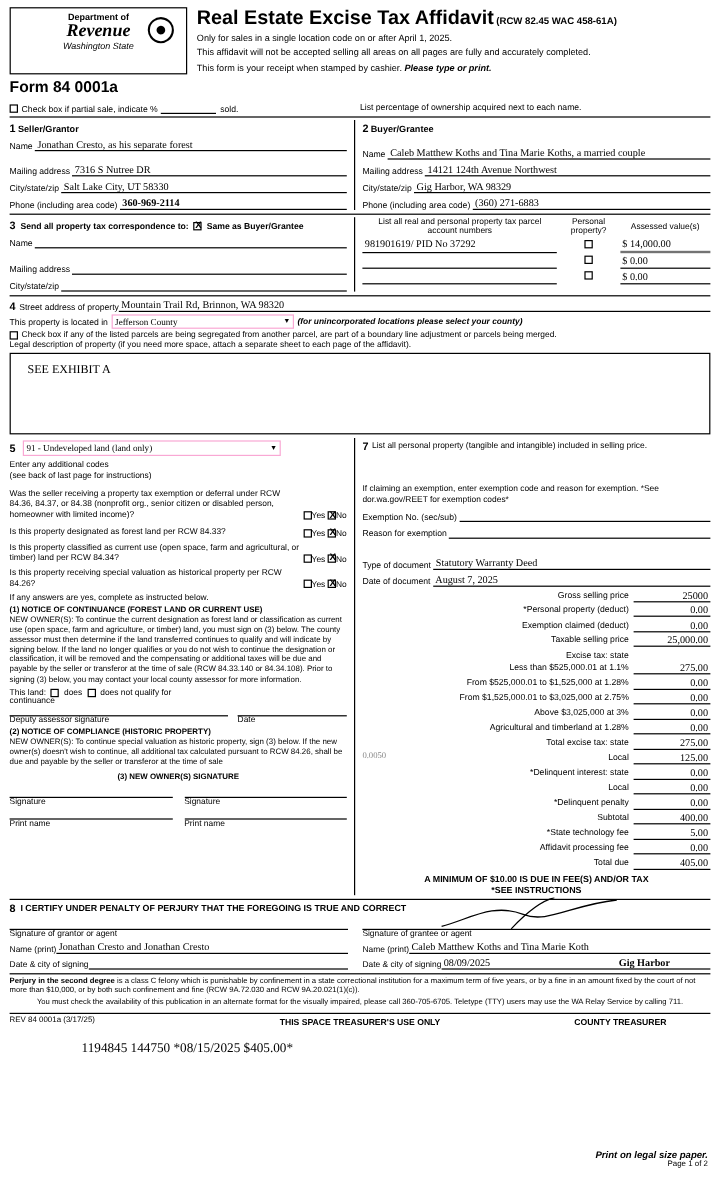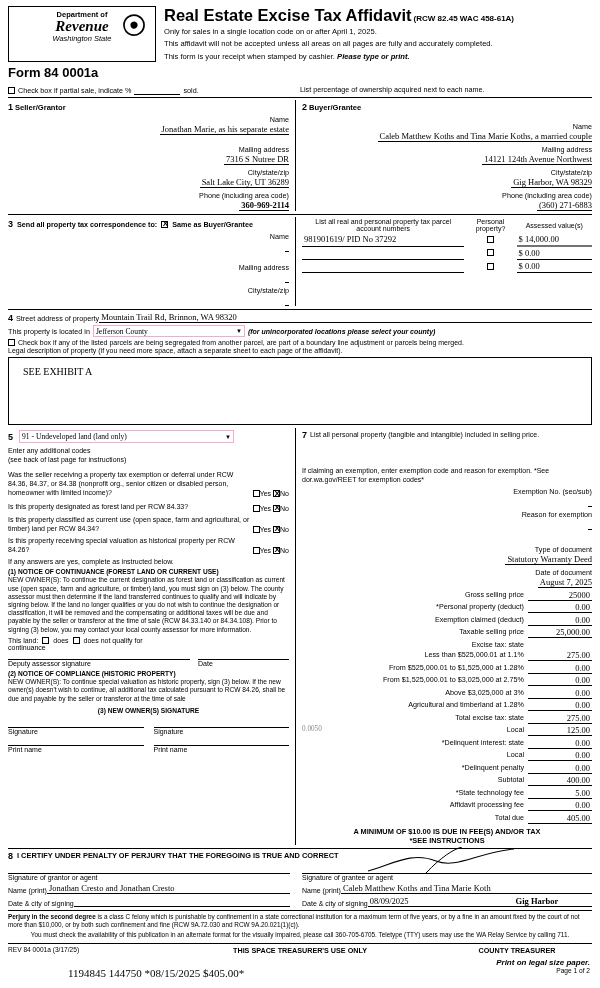--- a/index.html
+++ b/index.html
@@ -21,21 +21,21 @@
   .row{display:flex;}
   .ul{border-bottom:1px solid #000;display:inline-block;}
   .fillu{border-bottom:1px solid #000;flex:1;padding-left:2px;font-family:"Liberation Serif",serif;font-size:8.5px;}
   .secnum{font-weight:bold;font-size:9px;}
   .box{display:inline-block;width:7px;height:7px;border:1px solid #000;vertical-align:-1px;box-sizing:border-box;position:relative;}
   .boxx:after{content:"X";position:absolute;left:0.5px;top:-2.6px;font-size:8px;font-weight:bold;}
   .topchk{margin-top:3px;font-size:7.2px;display:flex;gap:3px;align-items:center;}
   .col2{display:flex;gap:0;margin-top:2px;}
   .lcol{width:288px;padding-right:5px;box-sizing:border-box;}
   .rcol{width:296px;box-sizing:border-box;}
-  .line{display:flex;align-items:flex-end;margin-top:3px;font-size:7.2px;flex-direction:column;}
+  .line{display:flex;align-items:flex-end;margin-top:3px;font-size:7.2px;}
   .line .fillu{margin-left:2px;}
   .tbl{width:100%;border-collapse:collapse;font-size:7px;}
   .tbl td,.tbl th{border:1px solid #000;padding:1px 2px;}
   .valu{font-family:"Liberation Serif",serif;font-size:8.5px;}
   .mini{font-size:6.6px;line-height:1.25;}
   .sm{font-size:7px;line-height:1.3;}
   .exh{border:1px solid #000;height:58px;margin-top:3px;padding:8px 0 0 14px;font-family:"Liberation Serif",serif;font-size:10px;}
   .sel{border:1px solid #f9a8d4;display:inline-flex;align-items:center;justify-content:space-between;height:12px;padding:0 2px;box-sizing:border-box;font-size:7.6px;font-family:"Liberation Serif",serif;background:#fff;}
   .caret{font-size:6px;}
   .amt{text-align:right;font-family:"Liberation Serif",serif;font-size:8.5px;border-bottom:1px solid #000;min-width:62px;padding-right:2px;}
@@ -57,21 +57,21 @@
         <div class="rev">Revenue</div>
         <div class="ws">Washington State</div>
         <div class="swirl">⦿</div>
       </div>
       <div class="formno">Form 84 0001a</div>
     </div>
     <div class="titlebox">
       <span class="title">Real Estate Excise Tax Affidavit</span>
       <span class="titlesup">(RCW 82.45 WAC 458-61A)</span>
       <div class="subline">Only for sales in a single location code on or after April 1, 2025.</div>
-      <div class="subline">This affidavit will not be accepted unless all areas on all pages are fully and accurately completed.</div>
+      <div class="subline">This affidavit will not be accepted selling all areas on all pages are fully and accurately completed.</div>
       <div class="subline"><span>This form is your receipt when stamped by cashier.</span>
         <span class="it bold">Please type or print.</span></div>
     </div>
   </div>
 
   <div class="row" style="margin-top:2px;">
     <div class="lcol">
       <div class="topchk">
         <span class="box"></span>
         <span>Check box if partial sale, indicate %</span>
@@ -87,30 +87,30 @@
   </div>
 
   <div style="border-top:1px solid #000;margin-top:2px;"></div>
 
   <div class="col2">
     <div class="lcol" style="border-right:1px solid #000;padding-right:6px;">
       <div style="margin-top:2px;"><span class="secnum">1</span>
         <span class="bold" style="font-size:7.6px;">Seller/Grantor</span></div>
       <div class="line">
           <span>Name</span>
-        <span class="fillu">Jonathan Marie, as his separate estate</span>
+        <span class="fillu">Jonathan Cresto, as his separate forest</span>
         </div>
       <div style="height:7px;"></div>
       <div class="line">
           <span>Mailing address</span>
         <span class="fillu">7316 S Nutree DR</span>
         </div>
       <div class="line">
           <span>City/state/zip</span>
-        <span class="fillu">Salt Lake City, UT 36289</span>
+        <span class="fillu">Salt Lake City, UT 58330</span>
         </div>
       <div class="line">
           <span>Phone (including area code)</span>
         <span class="fillu bold">360-969-2114</span>
         </div>
     </div>
     <div class="rcol" style="padding-left:6px;">
       <div style="margin-top:2px;"><span class="secnum">2</span>
         <span class="bold" style="font-size:7.6px;">Buyer/Grantee</span></div>
       <div style="height:7px;"></div>

